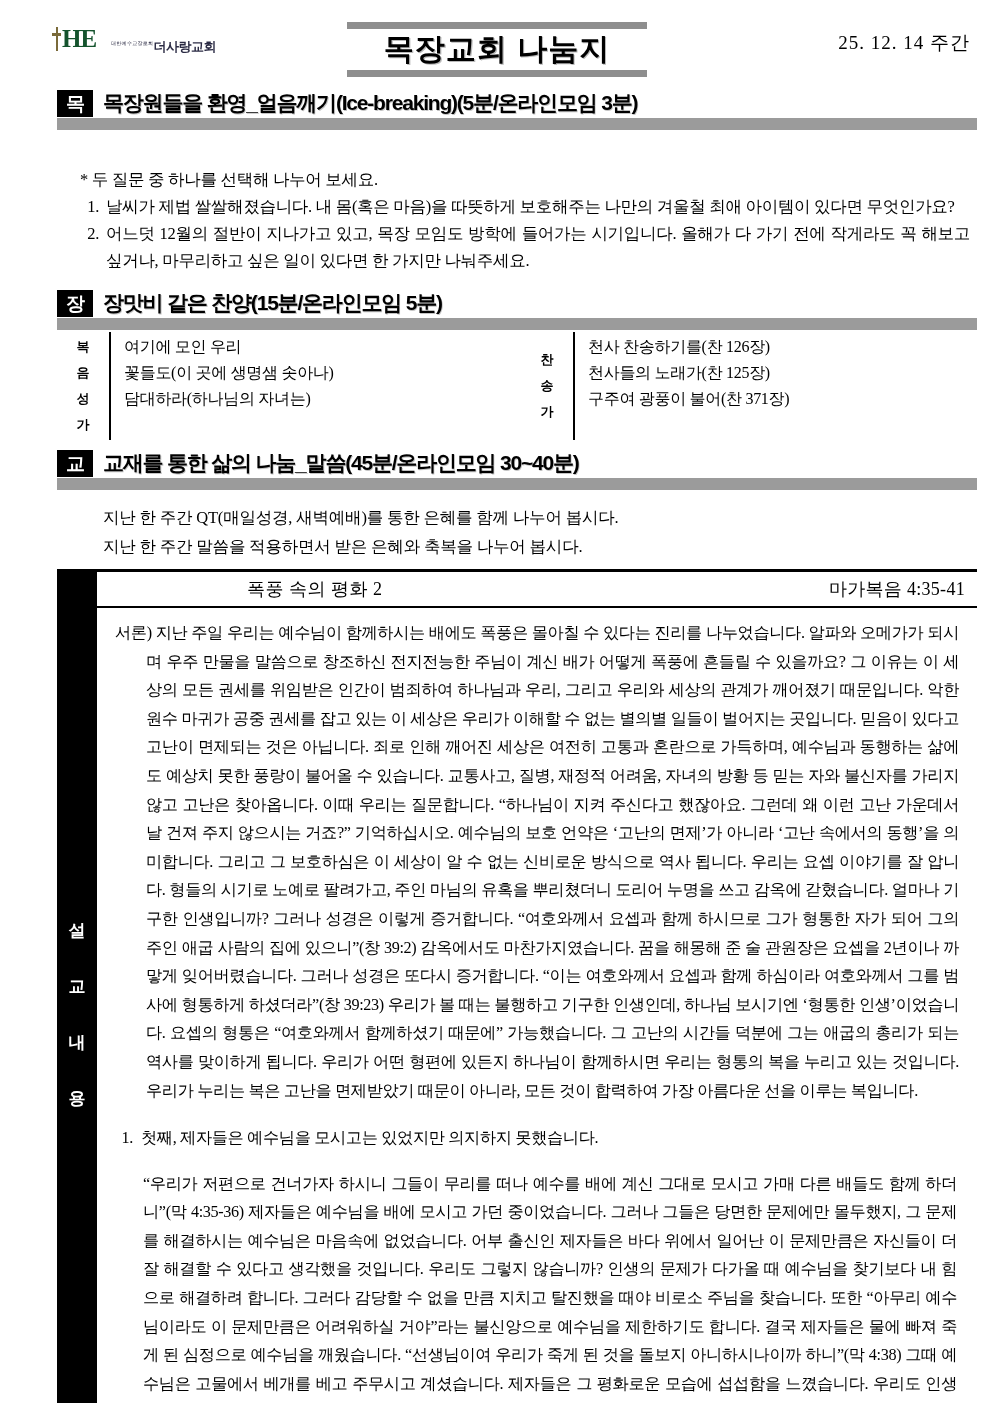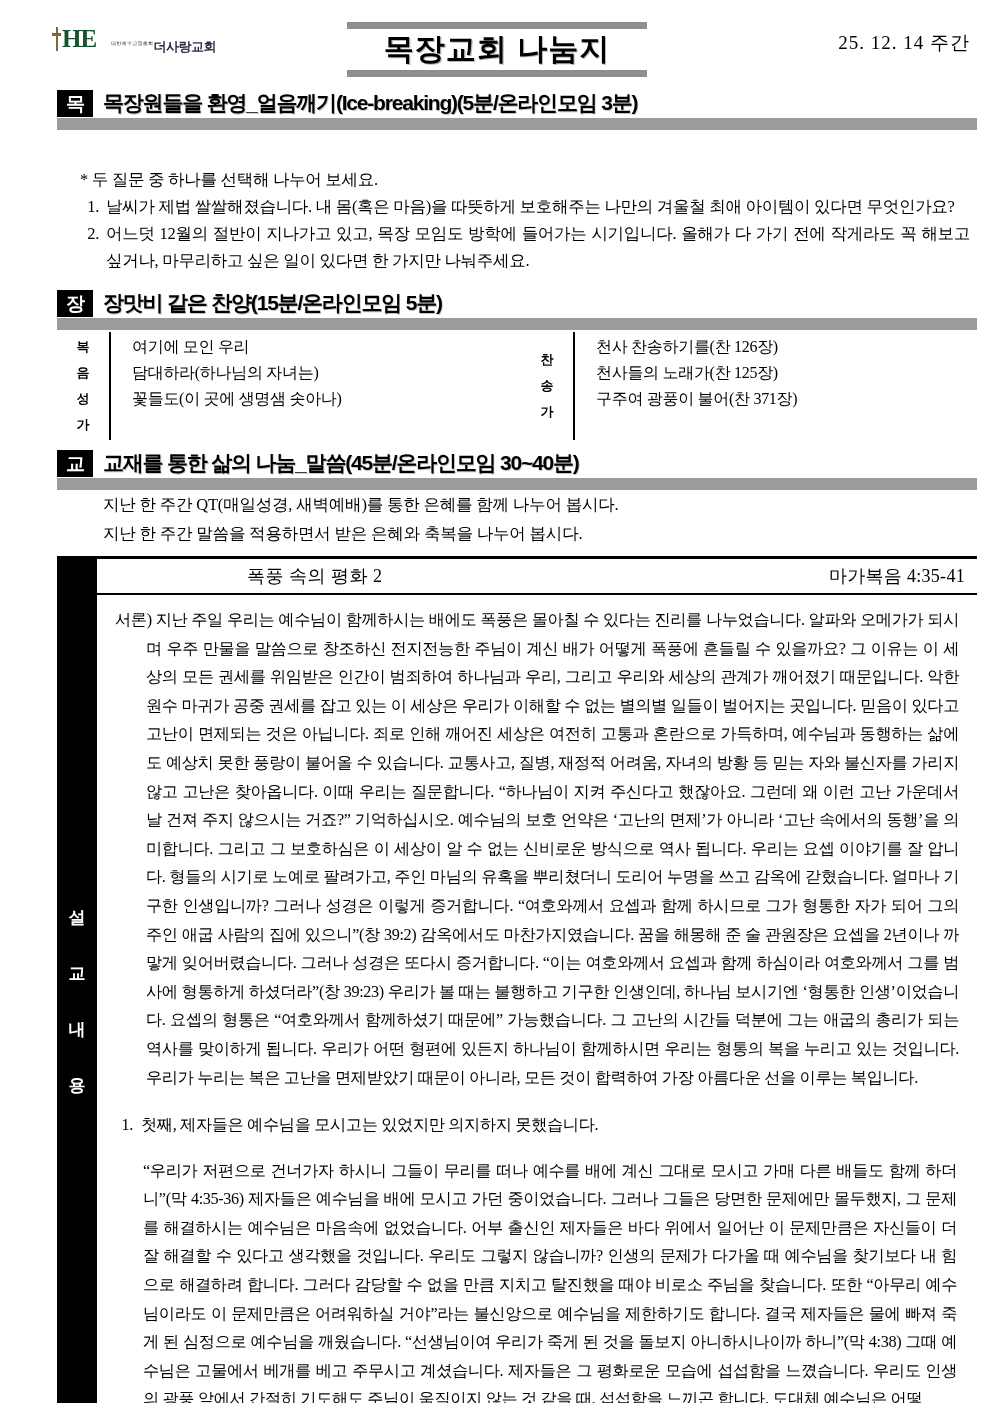--- a/index.html
+++ b/index.html
@@ -223,36 +223,36 @@
     font-family: "Liberation Sans", sans-serif;
     font-weight: bold;
     font-size: 13px;
     line-height: 26px;
     letter-spacing: 0;
     border-right: 2px solid #000;
     padding: 2px 0;
   }
   .hymn-songs {
     flex: 1 1 auto;
-    padding-left: 21px;
+    padding-left: 13px;
     padding-top: 2px;
   }
   .hymn-song {
     font-size: 16px;
     line-height: 26px;
     letter-spacing: -0.3px;
     white-space: nowrap;
   }
   .hymn-spacer { width: 8px; flex: 0 0 auto; }
 
   
   .intro-lines {
     padding-left: 103px;
     padding-right: 22px;
-    margin-top: 0;
+    margin-top: 13px;
   }
   .intro-line {
     font-size: 16.5px;
     line-height: 29px;
     letter-spacing: -0.2px;
   }
 
   
   .sermon-box {
     margin-left: 57px;
@@ -397,22 +397,22 @@
   <div class="hymn-wrap">
     <div class="hymn-col">
       <div class="hymn-label">
         <span>복</span>
         <span>음</span>
         <span>성</span>
         <span>가</span>
       </div>
       <div class="hymn-songs">
         <div class="hymn-song">여기에 모인 우리</div>
+        <div class="hymn-song">꽃들도(이 곳에 생명샘 솟아나)</div>
         <div class="hymn-song">담대하라(하나님의 자녀는)</div>
-        <div class="hymn-song">꽃들도(이 곳에 생명샘 솟아나)</div>
       </div>
     </div>
     <div class="hymn-spacer"></div>
     <div class="hymn-col">
       <div class="hymn-label">
         <span>찬</span>
         <span>송</span>
         <span>가</span>
       </div>
       <div class="hymn-songs">

